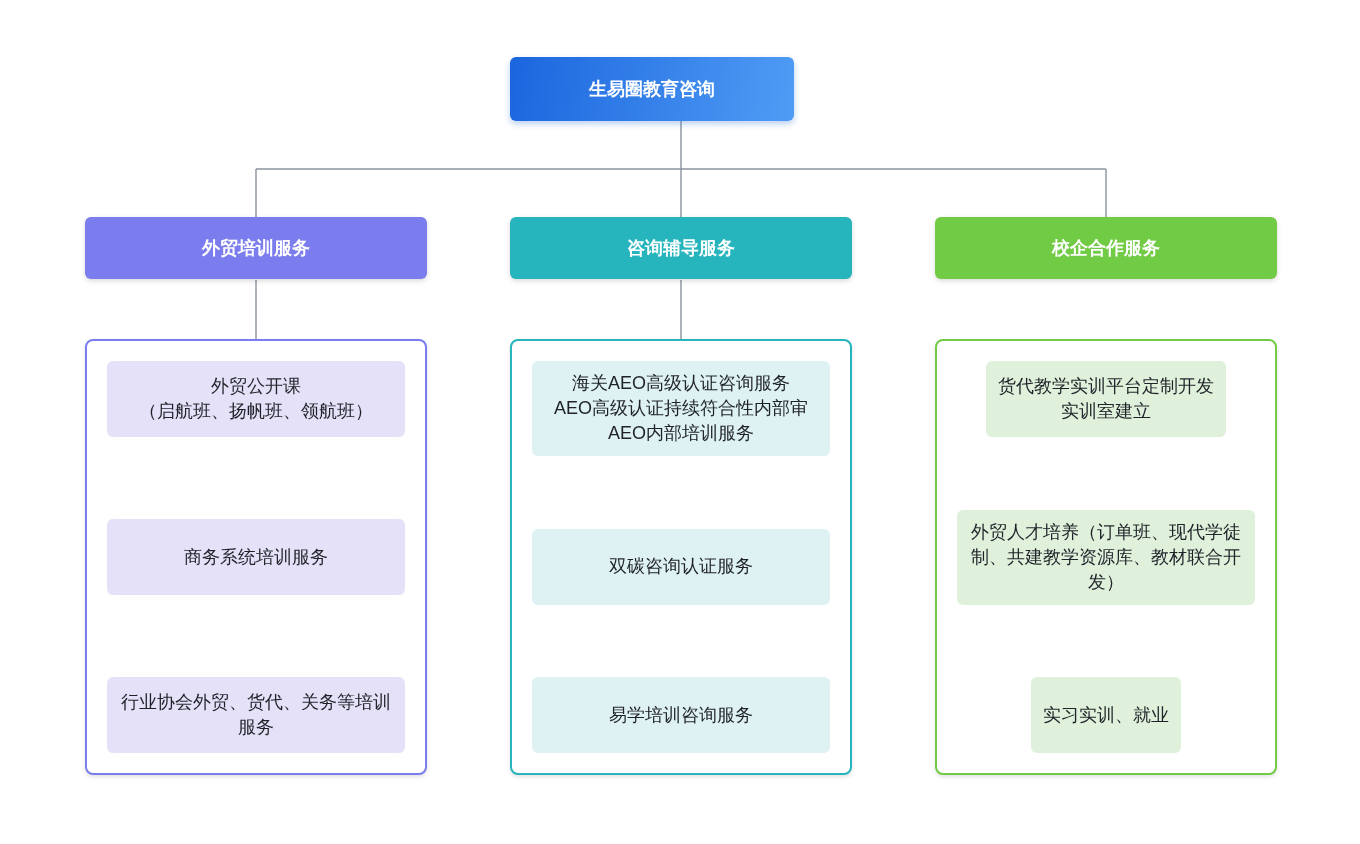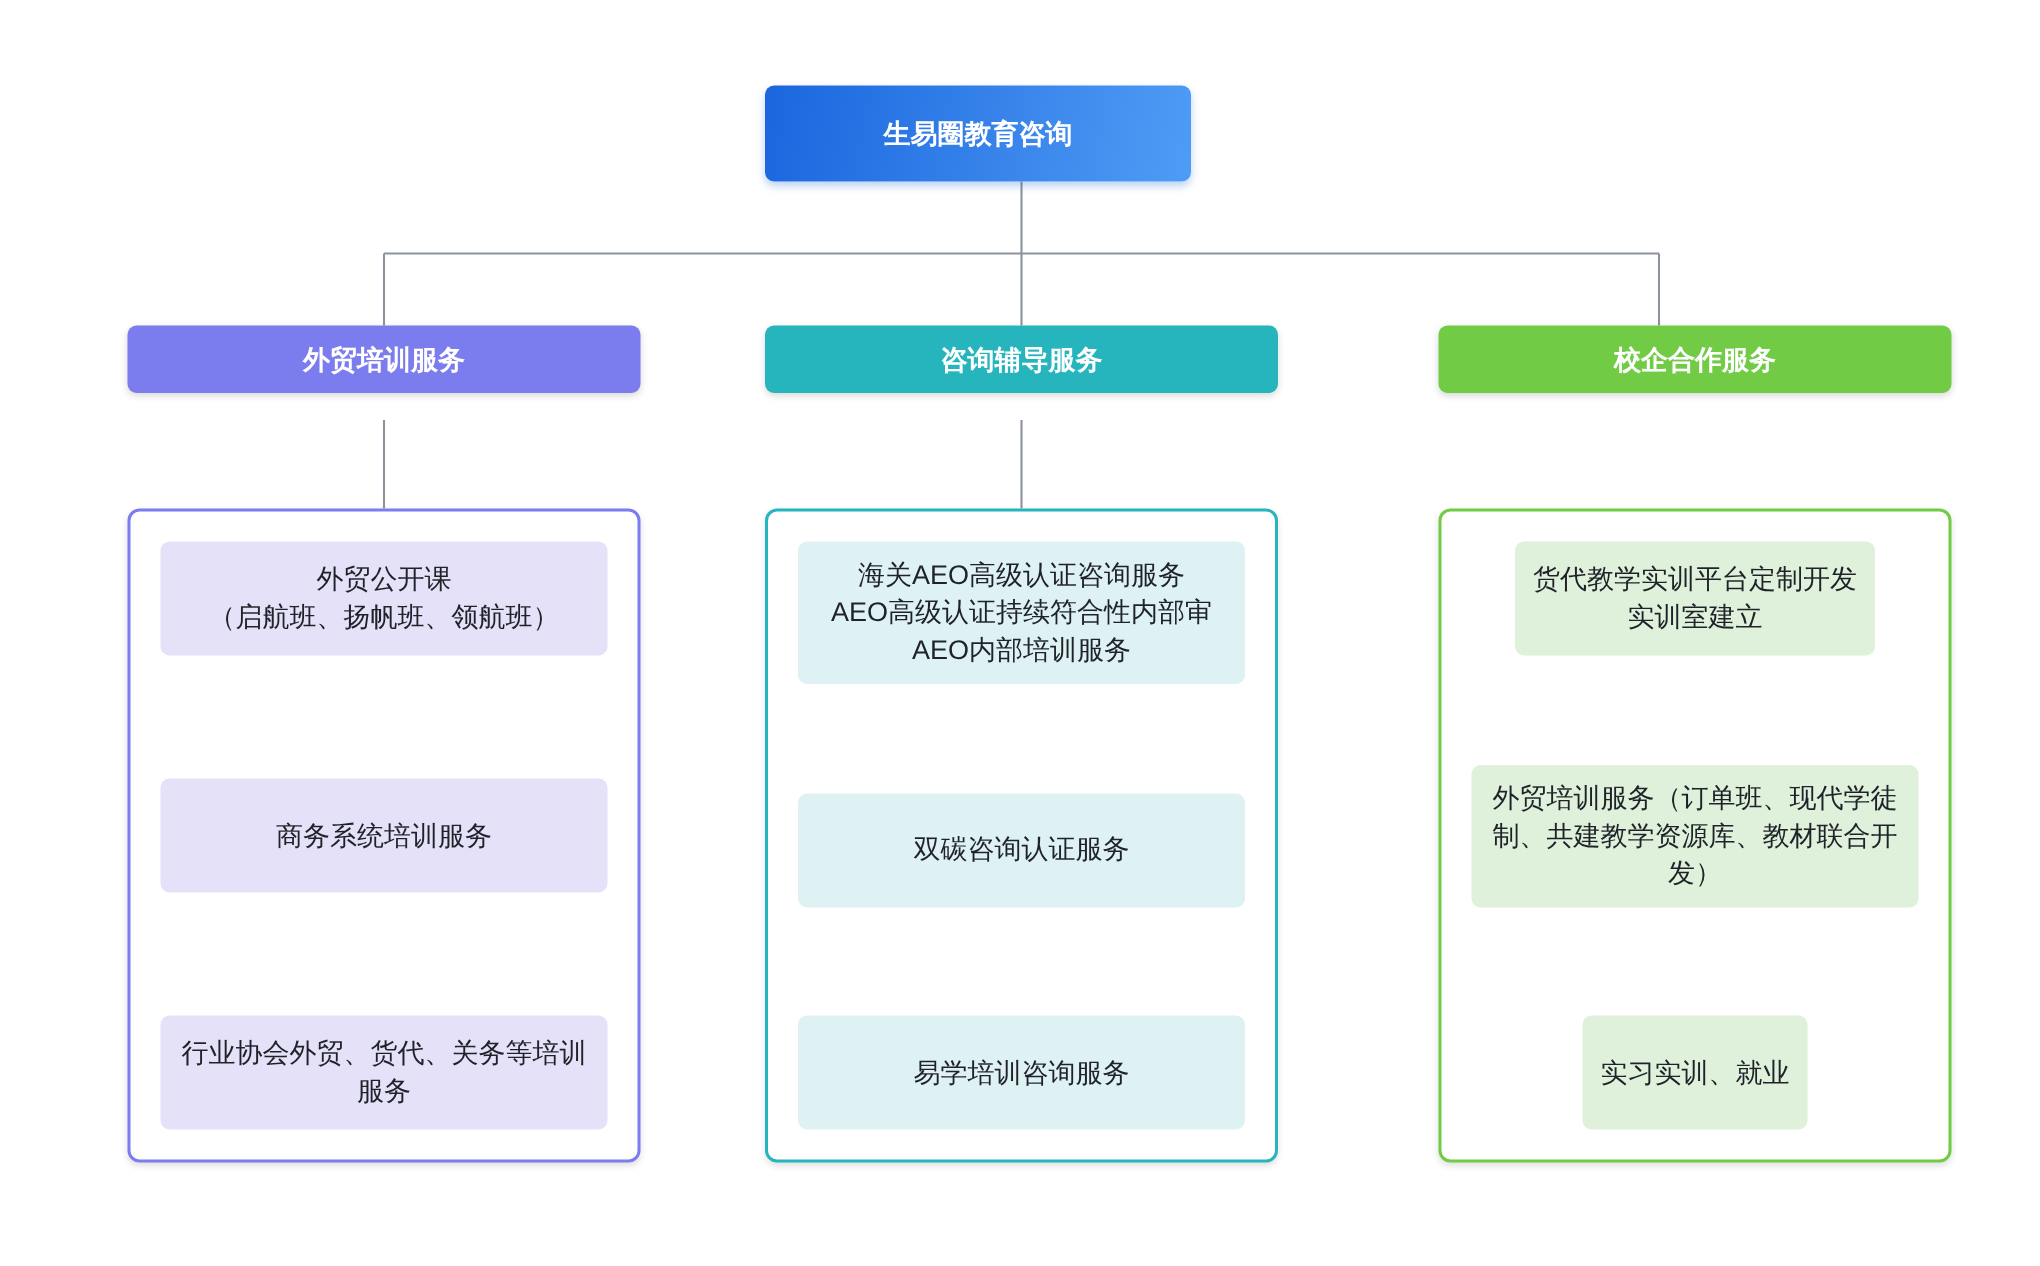--- a/index.html
+++ b/index.html
@@ -38,21 +38,21 @@
     width: 284px; height: 64px;
     border-radius: 6px;
     background: linear-gradient(100deg, var(--root-grad-start, #1b66de), var(--root-grad-end, #4f9cf5));
     color: #ffffff;
     font-size: 18px;
     font-weight: bold;
     box-shadow: 0 3px 6px rgba(27, 102, 222, 0.30);
   }
   .branch-header {
     top: 217px;
-    width: 342px; height: 45px;
+    width: 342px; height: 62px;
     border-radius: 6px;
     background: var(--branch-color);
     color: #ffffff;
     font-size: 18px;
     font-weight: bold;
     box-shadow: 0 2px 5px rgba(0, 0, 0, 0.15);
   }
   .branch-container {
     position: absolute;
     top: 339px;
@@ -61,21 +61,21 @@
     border: 2px solid var(--branch-color);
     border-radius: 8px;
     box-shadow: 0 2px 4px rgba(0, 0, 0, 0.12);
     display: flex;
     flex-direction: column;
     justify-content: space-between;
     padding: 20px 20px;
   }
   .col-1 { left: 85px; }
   .col-2 { left: 510px; }
-  .col-3 { left: 959px; align-items: center; }
+  .col-3 { left: 935px; align-items: center; }
   .service-item {
     min-height: 76px;
     border-radius: 6px;
     background: var(--branch-item-bg);
     display: flex;
     align-items: center;
     justify-content: center;
     text-align: center;
     font-size: 18px;
     line-height: 25px;
@@ -123,17 +123,17 @@
     <div class="service-item">双碳咨询认证服务</div>
     <div class="service-item">易学培训咨询服务</div>
   </div>
 
   <div class="node branch-header col-3" style="--branch-color: #72cb45; --branch-item-bg: #dff0db;">
     <span>校企合作服务</span>
   </div>
   <div class="branch-container col-3" style="--branch-color: #72cb45; --branch-item-bg: #dff0db;">
     <div class="service-item">货代教学实训平台定制开发
 实训室建立</div>
-    <div class="service-item">外贸培训服务（订单班、现代学徒制、共建教学资源库、教材联合开发）</div>
+    <div class="service-item">外贸人才培养（订单班、现代学徒制、共建教学资源库、教材联合开发）</div>
     <div class="service-item">实习实训、就业</div>
   </div>
 
 </div>
 
 </body></html>

